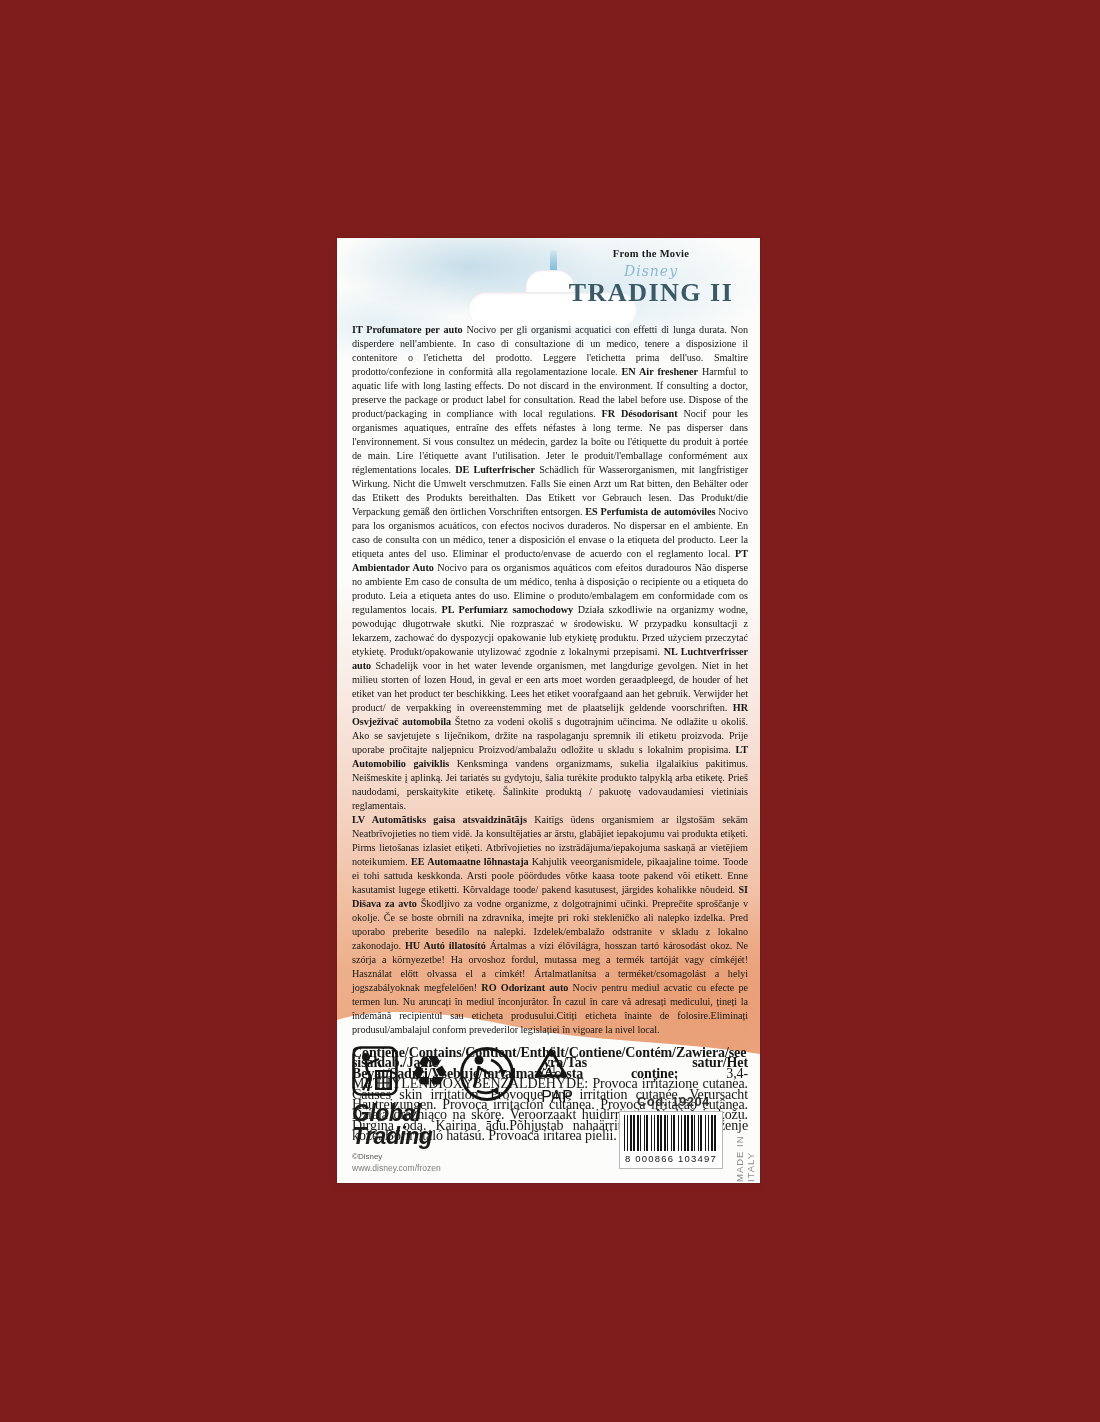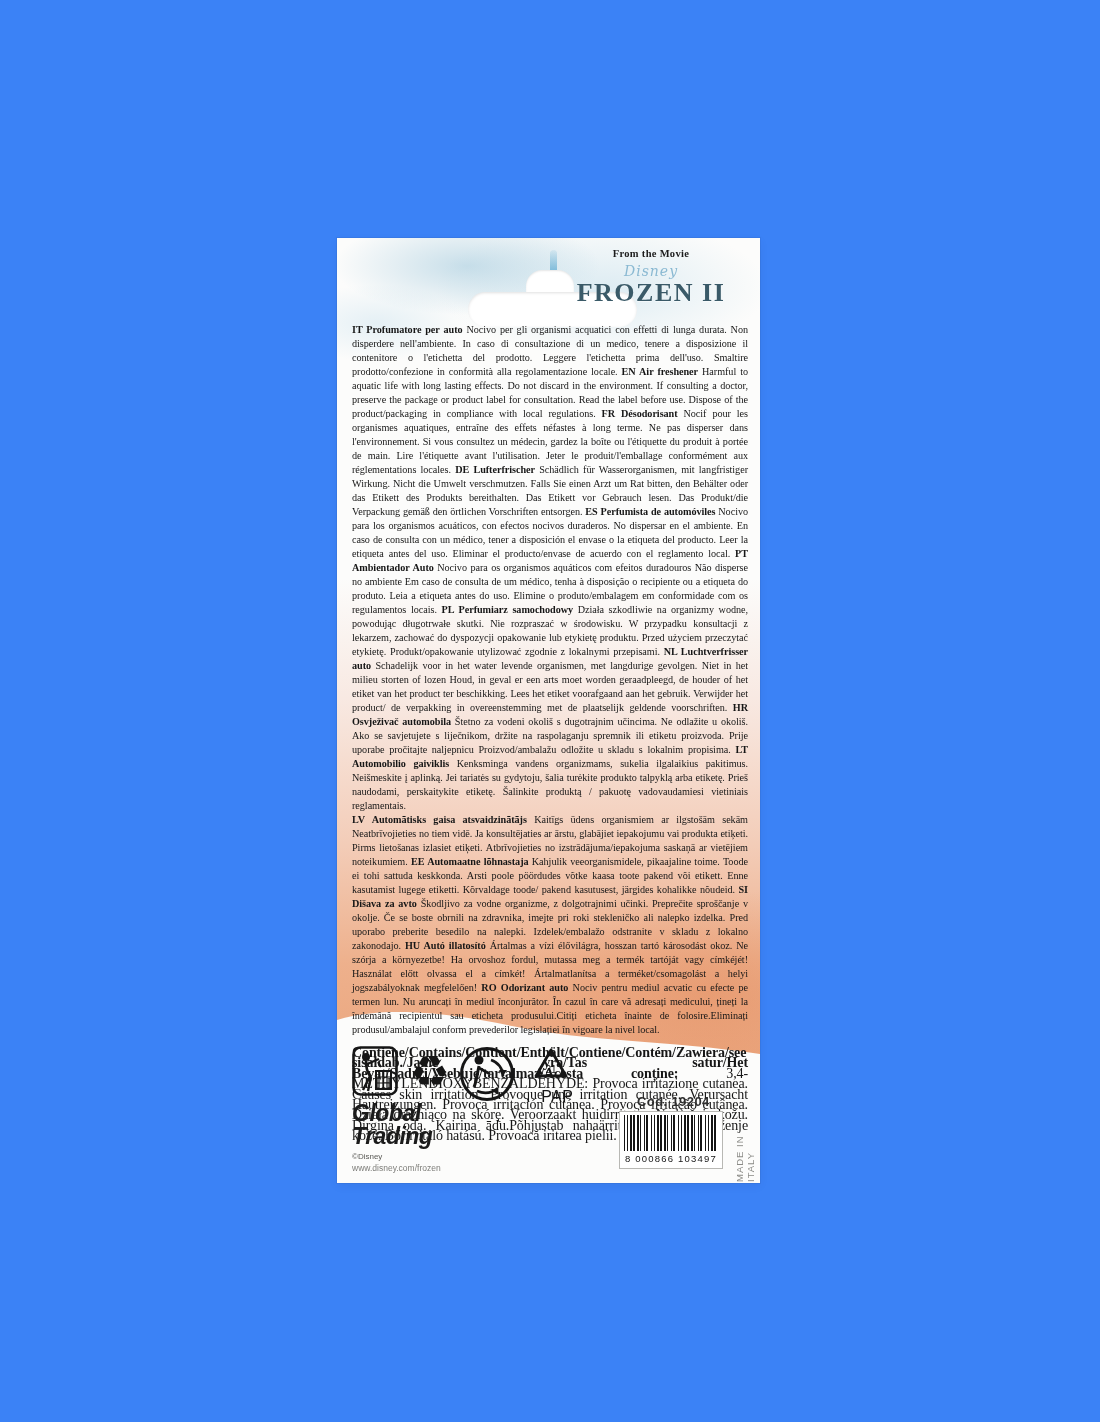--- a/index.html
+++ b/index.html
@@ -1,19 +1,19 @@
 <!DOCTYPE html>
 <html><head>
 <meta charset="utf-8">
 <style>
   * { margin:0; padding:0; box-sizing:border-box; }
   html,body { width:1100px; height:1422px; }
   body { background:#ffffff; font-family:"Liberation Sans", sans-serif; position:relative; overflow:hidden; }
 
-  .page { position:absolute; inset:0; background:#3b82f6; }
+  .page { position:absolute; inset:0; background:#7f1d1d; }
 
   .card {
     position:absolute; left:337px; top:238px; width:423px; height:945px;
     background:#fcfcfb; overflow:hidden;
     box-shadow:0 0 0 1px rgba(0,0,0,0.05), 0 3px 10px rgba(0,0,0,0.05);
   }
 
   
   .wash-blue {
     position:absolute; top:0; left:0; width:100%; height:170px;
@@ -98,21 +98,21 @@
       <path d="M0,24 C45,10 110,16 175,30 C250,46 330,44 423,58 L423,64 L0,64 Z" fill="#fcfcfb"></path>
     </svg>
     <div class="blue-drip"></div>
 
     <div class="hang-bump"></div>
     <div class="hang-slot"></div>
 
     <div class="logo">
       <div class="from-movie">From the Movie</div>
       <div class="disney">Disney</div>
-      <div class="frozen">FROZEN II</div>
+      <div class="frozen">TRADING II</div>
     </div>
 
     <div class="text-block">
       <p class="body-p"><b>IT Profumatore per auto</b><span> Nocivo per gli organismi acquatici con effetti di lunga durata. Non disperdere nell'ambiente. In caso di consultazione di un medico, tenere a disposizione il contenitore o l'etichetta del prodotto. Leggere l'etichetta prima dell'uso. Smaltire prodotto/confezione in conformità alla regolamentazione locale. </span><b>EN Air freshener</b><span> Harmful to aquatic life with long lasting effects. Do not discard in the environment. If consulting a doctor, preserve the package or product label for consultation. Read the label before use. Dispose of the product/packaging in compliance with local regulations. </span><b>FR Désodorisant</b><span> Nocif pour les organismes aquatiques, entraîne des effets néfastes à long terme. Ne pas disperser dans l'environnement. Si vous consultez un médecin, gardez la boîte ou l'étiquette du produit à portée de main. Lire l'étiquette avant l'utilisation. Jeter le produit/l'emballage conformément aux réglementations locales. </span><b>DE Lufterfrischer</b><span> Schädlich für Wasserorganismen, mit langfristiger Wirkung. Nicht die Umwelt verschmutzen. Falls Sie einen Arzt um Rat bitten, den Behälter oder das Etikett des Produkts bereithalten. Das Etikett vor Gebrauch lesen. Das Produkt/die Verpackung gemäß den örtlichen Vorschriften entsorgen. </span><b>ES Perfumista de automóviles</b><span> Nocivo para los organismos acuáticos, con efectos nocivos duraderos. No dispersar en el ambiente. En caso de consulta con un médico, tener a disposición el envase o la etiqueta del producto. Leer la etiqueta antes del uso. Eliminar el producto/envase de acuerdo con el reglamento local. </span><b>PT Ambientador Auto</b><span> Nocivo para os organismos aquáticos com efeitos duradouros Não disperse no ambiente Em caso de consulta de um médico, tenha à disposição o recipiente ou a etiqueta do produto. Leia a etiqueta antes do uso. Elimine o produto/embalagem em conformidade com os regulamentos locais. </span><b>PL Perfumiarz samochodowy</b><span> Działa szkodliwie na organizmy wodne, powodując długotrwałe skutki. Nie rozpraszać w środowisku. W przypadku konsultacji z lekarzem, zachować do dyspozycji opakowanie lub etykietę produktu. Przed użyciem przeczytać etykietę. Produkt/opakowanie utylizować zgodnie z lokalnymi przepisami. </span><b>NL Luchtverfrisser auto</b><span> Schadelijk voor in het water levende organismen, met langdurige gevolgen. Niet in het milieu storten of lozen Houd, in geval er een arts moet worden geraadpleegd, de houder of het etiket van het product ter beschikking. Lees het etiket voorafgaand aan het gebruik. Verwijder het product/ de verpakking in overeenstemming met de plaatselijk geldende voorschriften. </span><b>HR Osvježivač automobila</b><span> Štetno za vodeni okoliš s dugotrajnim učincima. Ne odlažite u okoliš. Ako se savjetujete s liječnikom, držite na raspolaganju spremnik ili etiketu proizvoda. Prije uporabe pročitajte naljepnicu Proizvod/ambalažu odložite u skladu s lokalnim propisima. </span><b>LT Automobilio gaiviklis</b><span> Kenksminga vandens organizmams, sukelia ilgalaikius pakitimus. Neišmeskite į aplinką. Jei tariatės su gydytoju, šalia turėkite produkto talpyklą arba etiketę. Prieš naudodami, perskaitykite etiketę. Šalinkite produktą / pakuotę vadovaudamiesi vietiniais reglamentais.</span></p>
       <p class="body-p"><b>LV Automātisks gaisa atsvaidzinātājs</b><span> Kaitīgs ūdens organismiem ar ilgstošām sekām Neatbrīvojieties no tiem vidē. Ja konsultējaties ar ārstu, glabājiet iepakojumu vai produkta etiķeti. Pirms lietošanas izlasiet etiķeti. Atbrīvojieties no izstrādājuma/iepakojuma saskaņā ar vietējiem noteikumiem. </span><b>EE Automaatne lõhnastaja</b><span> Kahjulik veeorganismidele, pikaajaline toime. Toode ei tohi sattuda keskkonda. Arsti poole pöördudes võtke kaasa toote pakend või etikett. Enne kasutamist lugege etiketti. Kõrvaldage toode/ pakend kasutusest, järgides kohalikke nõudeid. </span><b>SI Dišava za avto</b><span> Škodljivo za vodne organizme, z dolgotrajnimi učinki. Preprečite sproščanje v okolje. Če se boste obrnili na zdravnika, imejte pri roki stekleničko ali nalepko izdelka. Pred uporabo preberite besedilo na nalepki. Izdelek/embalažo odstranite v skladu z lokalno zakonodajo. </span><b>HU Autó illatosító</b><span> Ártalmas a vízi élővilágra, hosszan tartó károsodást okoz. Ne szórja a környezetbe! Ha orvoshoz fordul, mutassa meg a termék tartóját vagy címkéjét! Használat előtt olvassa el a címkét! Ártalmatlanítsa a terméket/csomagolást a helyi jogszabályoknak megfelelően! </span><b>RO Odorizant auto</b><span> Nociv pentru mediul acvatic cu efecte pe termen lun. Nu aruncați în mediul înconjurător. În cazul în care vă adresați medicului, țineți la îndemână recipientul sau eticheta produsului.Citiți eticheta înainte de folosire.Eliminați produsul/ambalajul conform prevederilor legislației în vigoare la nivel local.</span></p>
       <p class="body-p small-p"><b>Contiene/Contains/Contient/Enthält/Contiene/Contém/Zawiera/see sisaldab./Jame yra/Tas satur/Het Bevat/Sadrži/Vsebuje/tartalmaz/Acesta conține:</b><span> 3,4-METHYLENDIOXYBENZALDEHYDE: Provoca irritazione cutanea. Causes skin irritation. Provoque une irritation cutanée. Verursacht Hautreizungen. Provoca irritación cutánea. Provoca irritação cutânea. Działa drażniąco na skórę. Veroorzaakt huidirritatie. Nadražuje kožu. Dirgina odą. Kairina ādu.Põhjustab nahaärritust.Povzroča draženje kože. Bőrirritáló hatású. Provoacă iritarea pielii.</span></p>
     </div>
 
     <div class="icons-row">
       <span class="icon-box">

